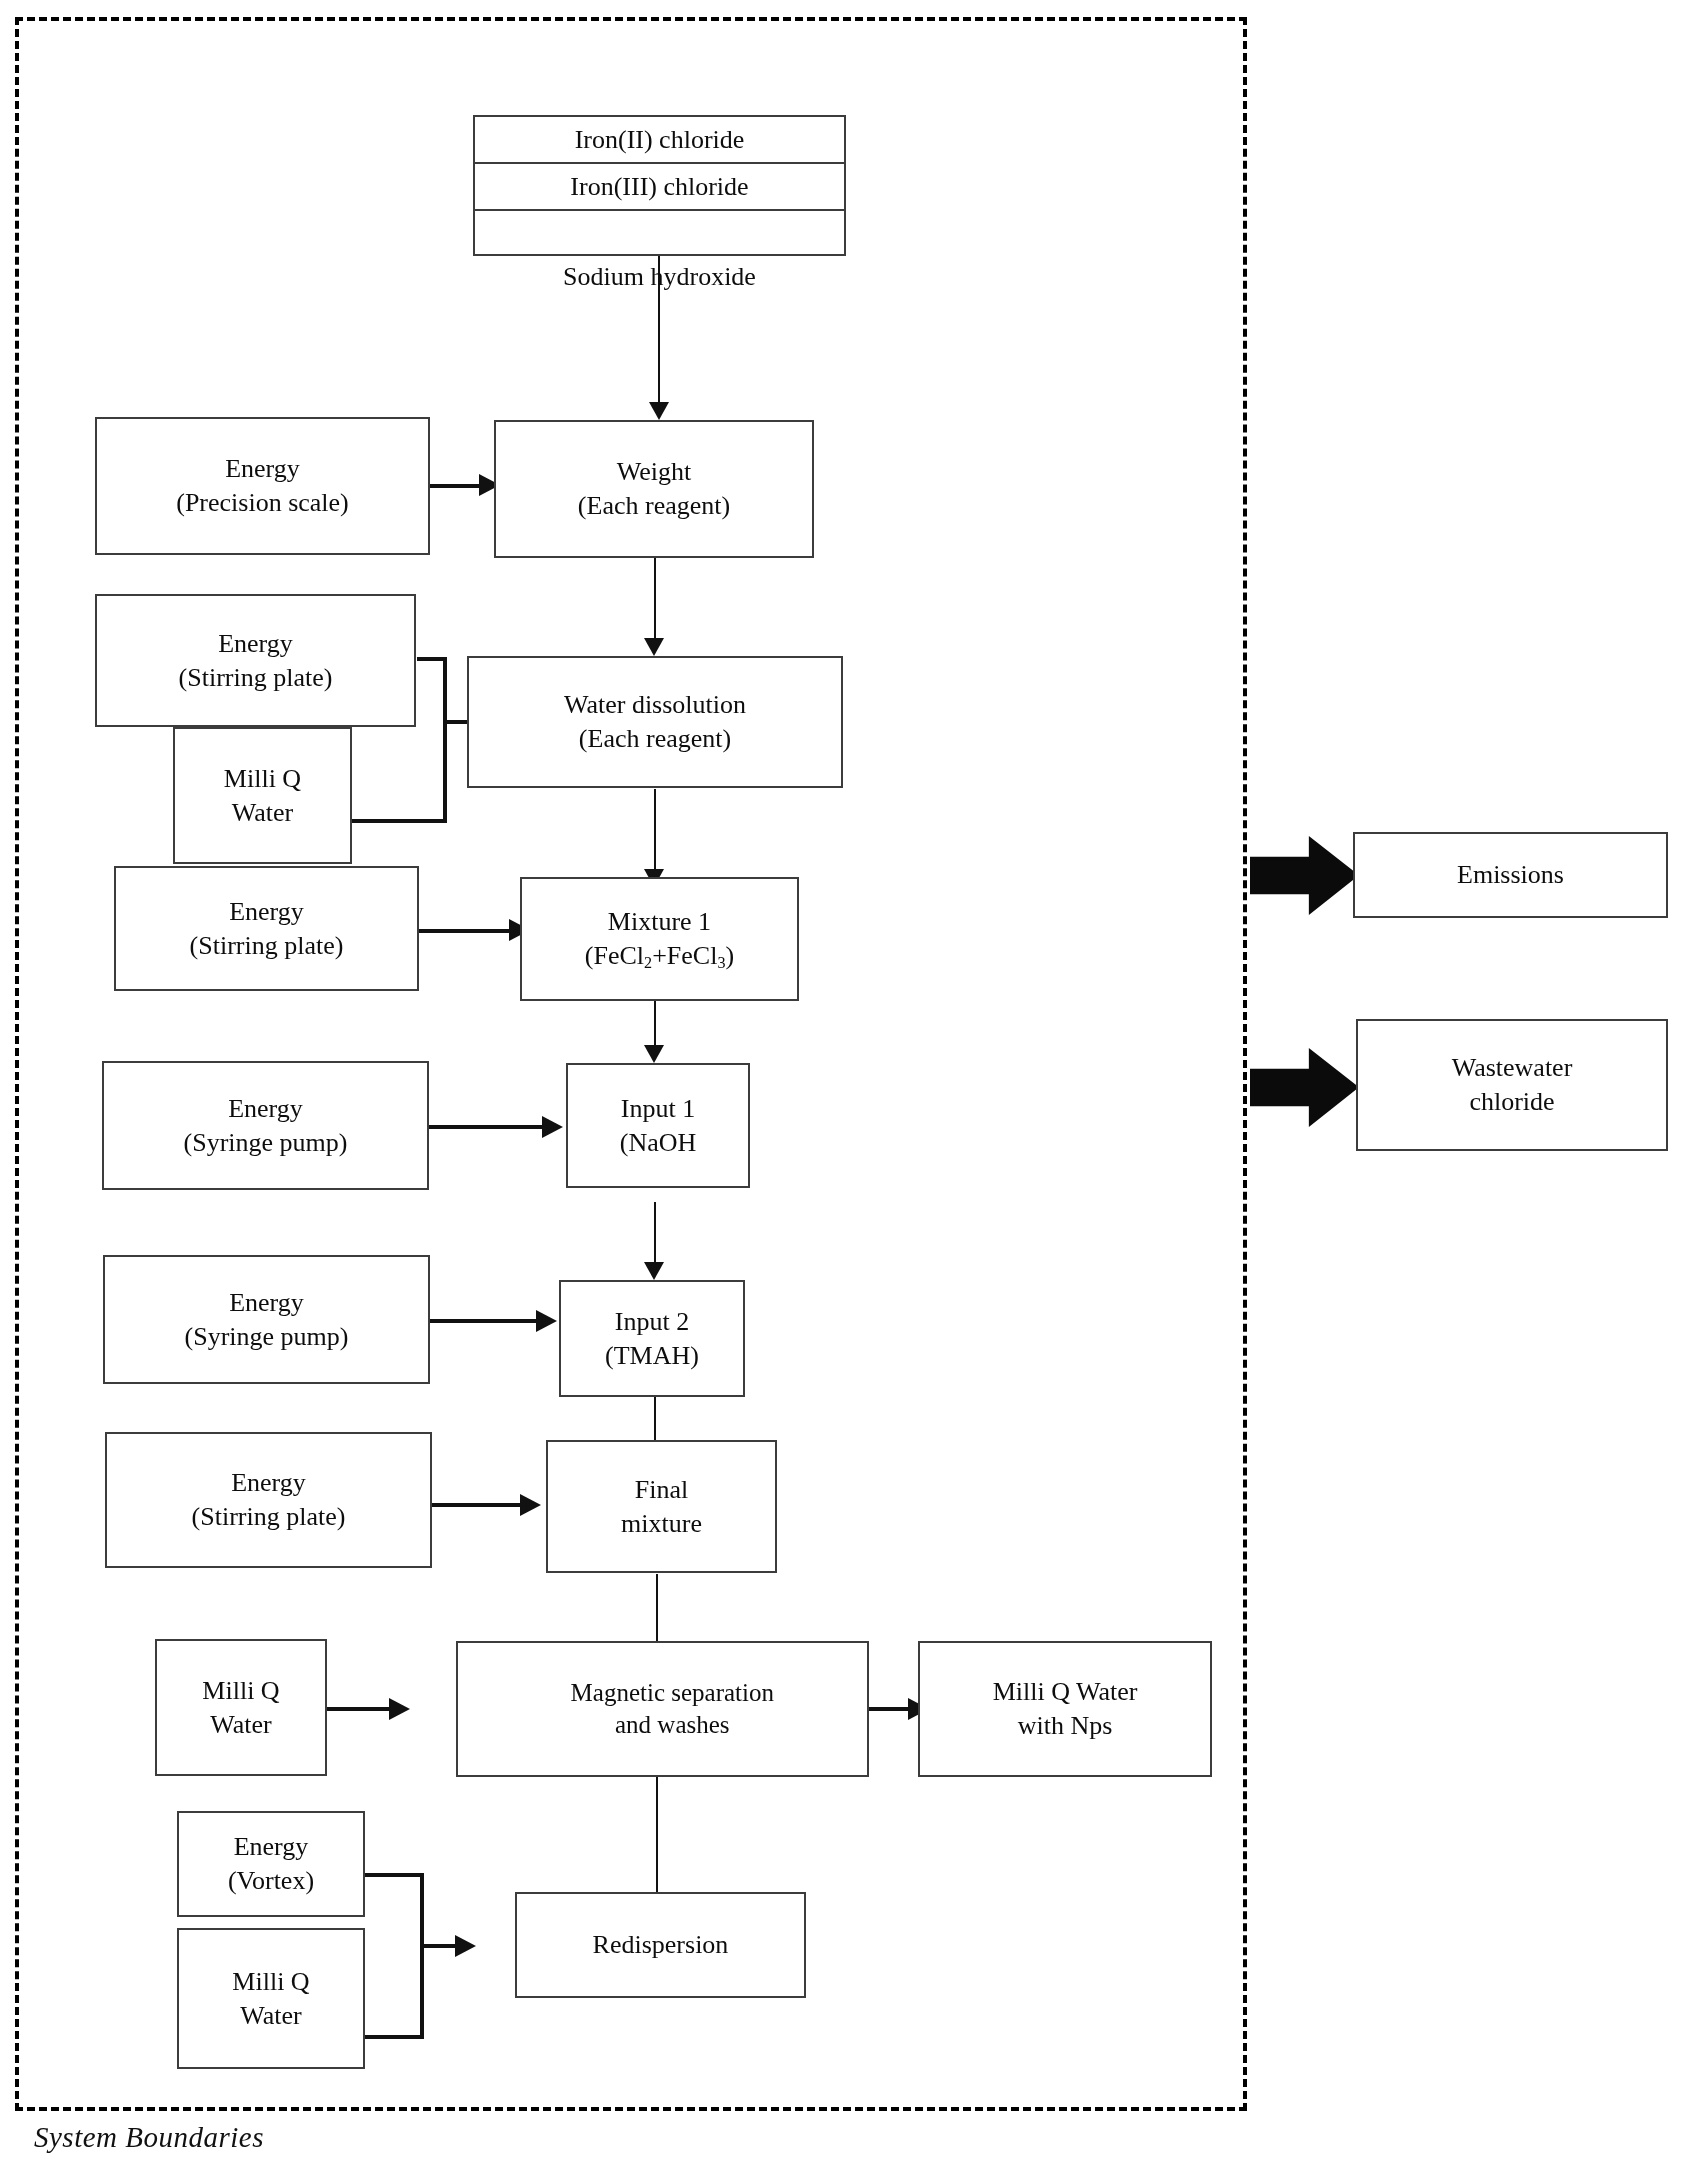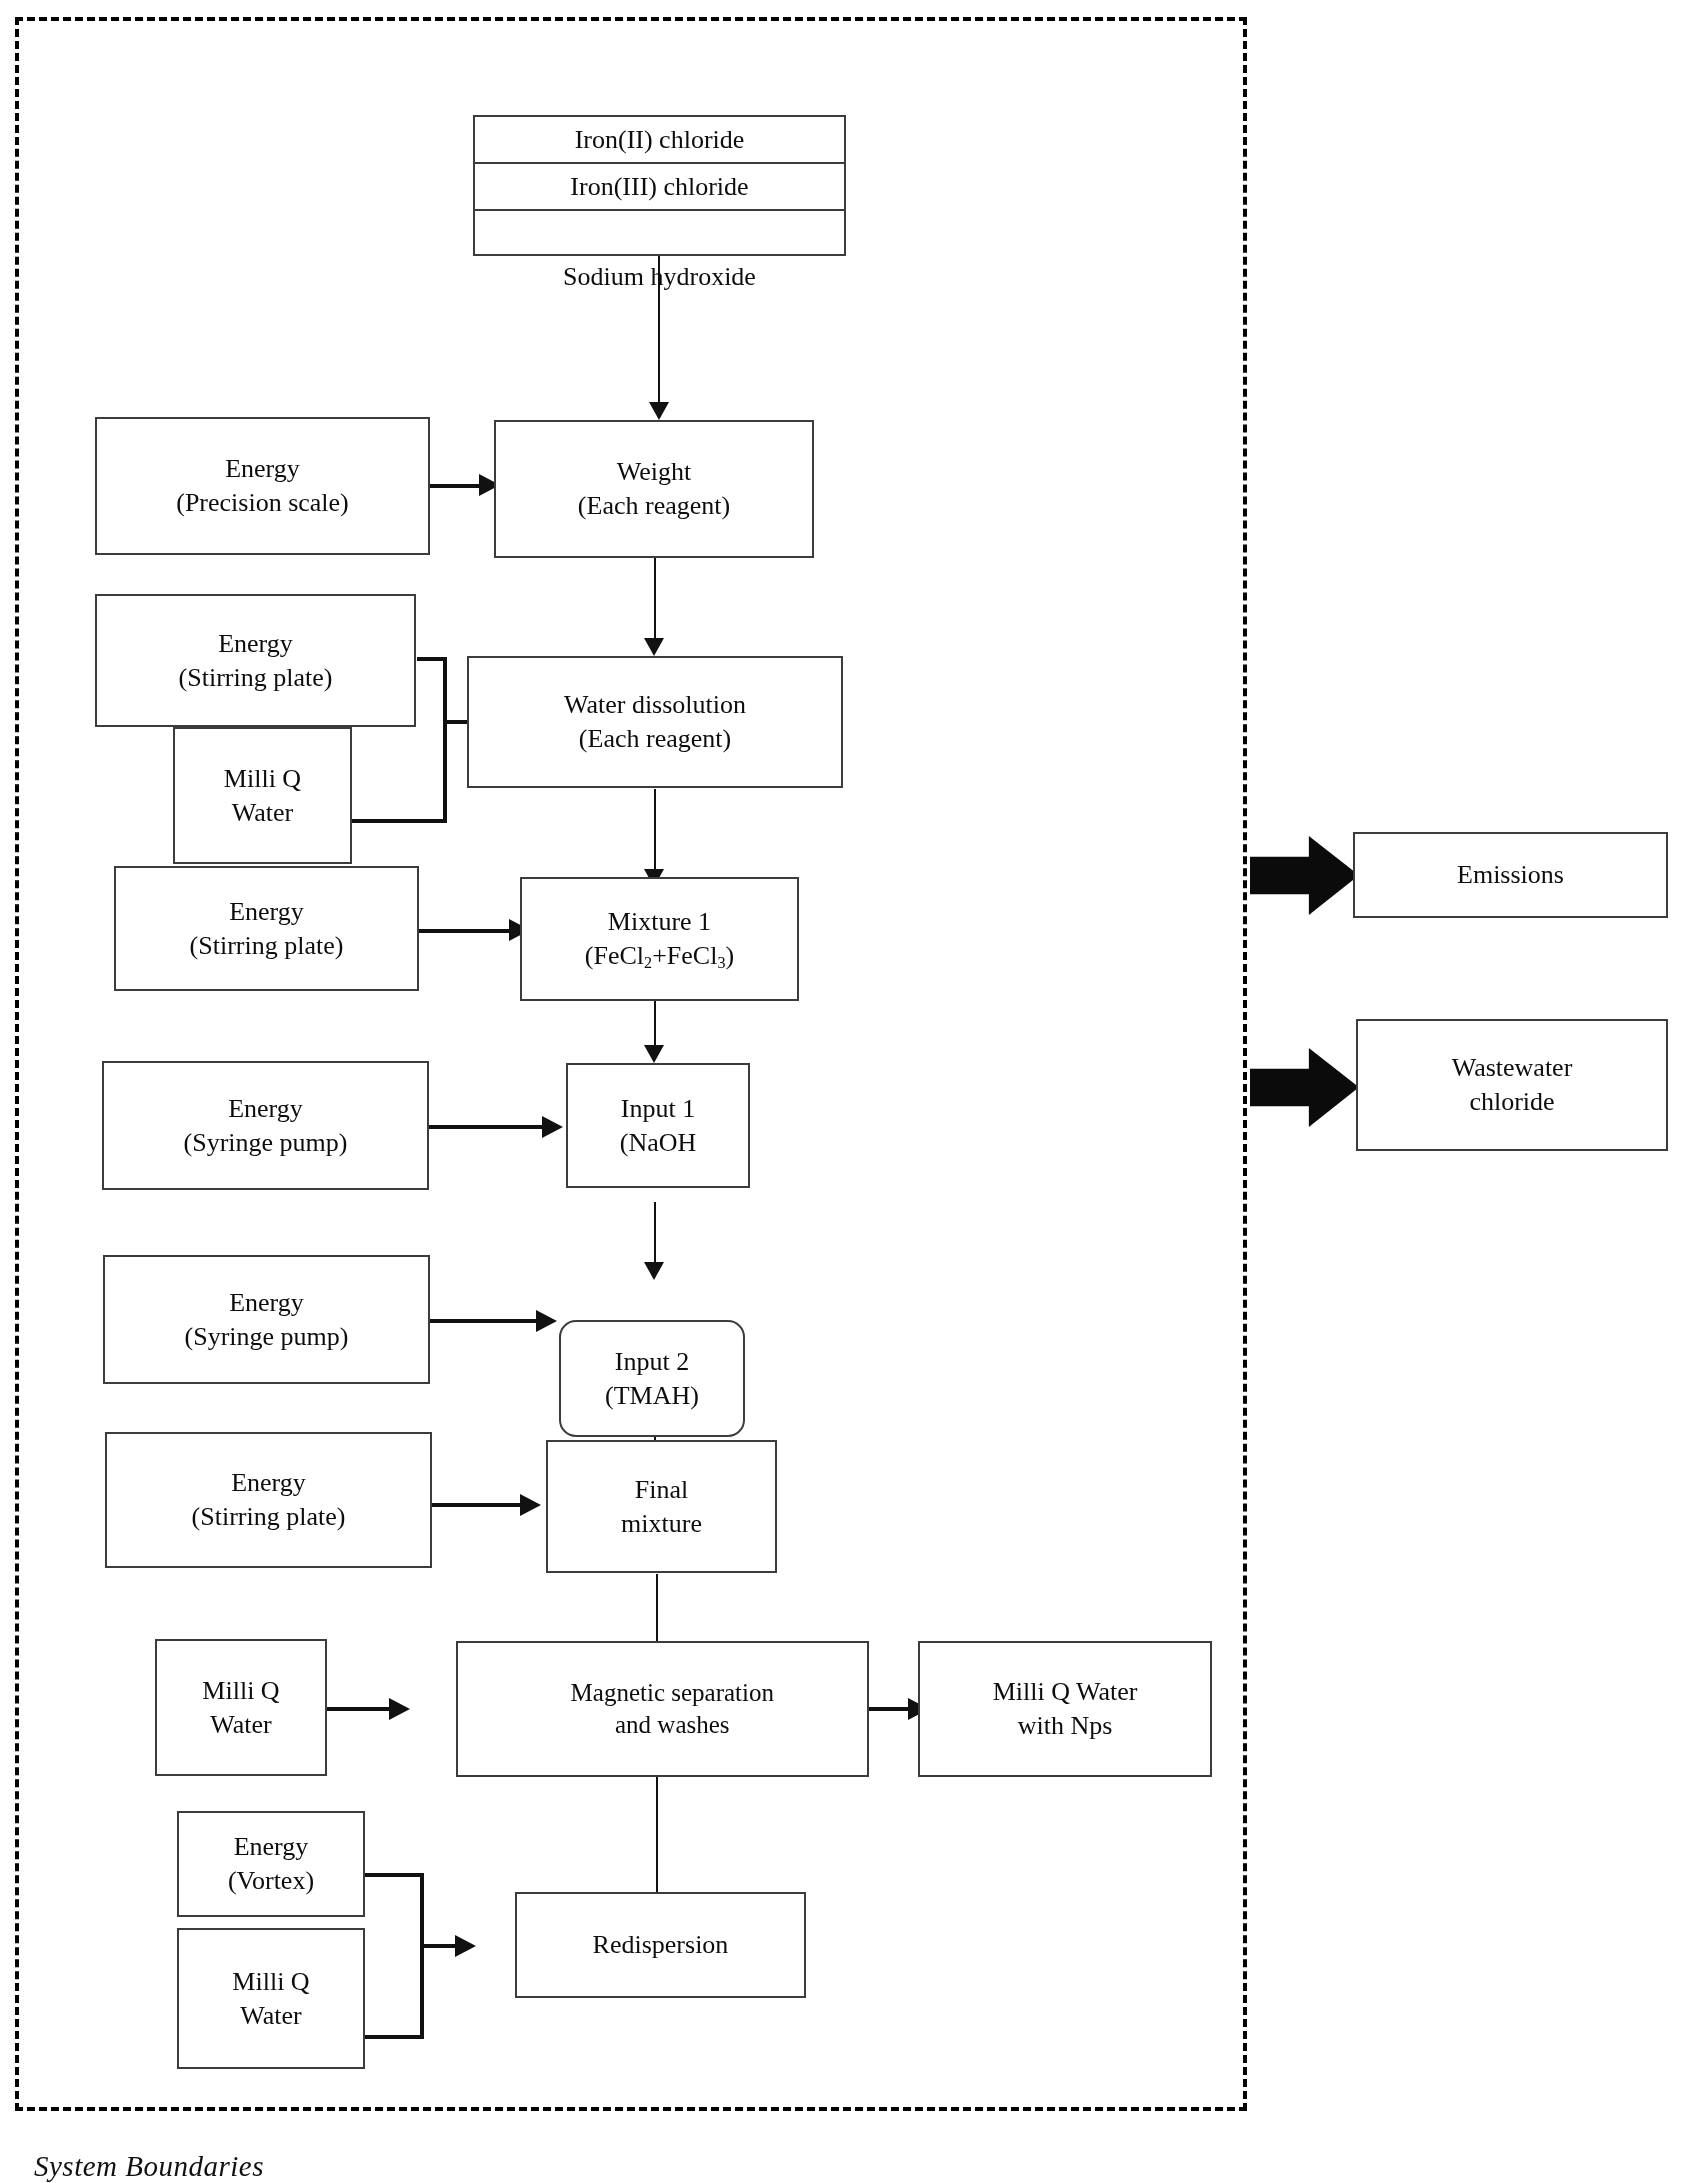--- a/index.html
+++ b/index.html
@@ -21,21 +21,20 @@
     background:transparent;
   }
   .boundary-caption{
     position:absolute;
     left:34px;top:2121px;
     font-style:italic;
     font-size:29px;
     color:#111111;
     letter-spacing:0.5px;
     white-space:nowrap;
-    margin-top:29px;
   }
   
   .box{
     position:absolute;
     box-sizing:border-box;
     background:#ffffff;
     border:2.2px solid #3c3c3c;
     display:flex;
     flex-direction:column;
     align-items:center;
@@ -176,21 +175,21 @@
   <div class="vline" style="left:654px;top:1202px;height:60px;"></div>
   <div class="arrow-down" style="left:644px;top:1262px;"></div>
 
   <div class="box" style="left:103px;top:1255px;width:327px;height:129px;">
     <span class="ln">Energy</span>
     <span class="ln">(Syringe pump)</span>
   </div>
   <div class="hline thick" style="left:430px;top:1319px;width:109px;"></div>
   <div class="arrow-right" style="left:536px;top:1310px;"></div>
 
-  <div class="box" style="left:559px;top:1320px;width:186px;height:117px;border-radius:17px;">
+  <div class="box" style="left:559px;top:1280px;width:186px;height:117px;">
     <span class="ln">Input 2</span>
     <span class="ln">(TMAH)</span>
   </div>
 
   <div class="vline" style="left:654px;top:1397px;height:57px;"></div>
   <div class="arrow-down" style="left:644px;top:1454px;"></div>
 
   <div class="box" style="left:105px;top:1432px;width:327px;height:136px;">
     <span class="ln">Energy</span>
     <span class="ln">(Stirring plate)</span>

